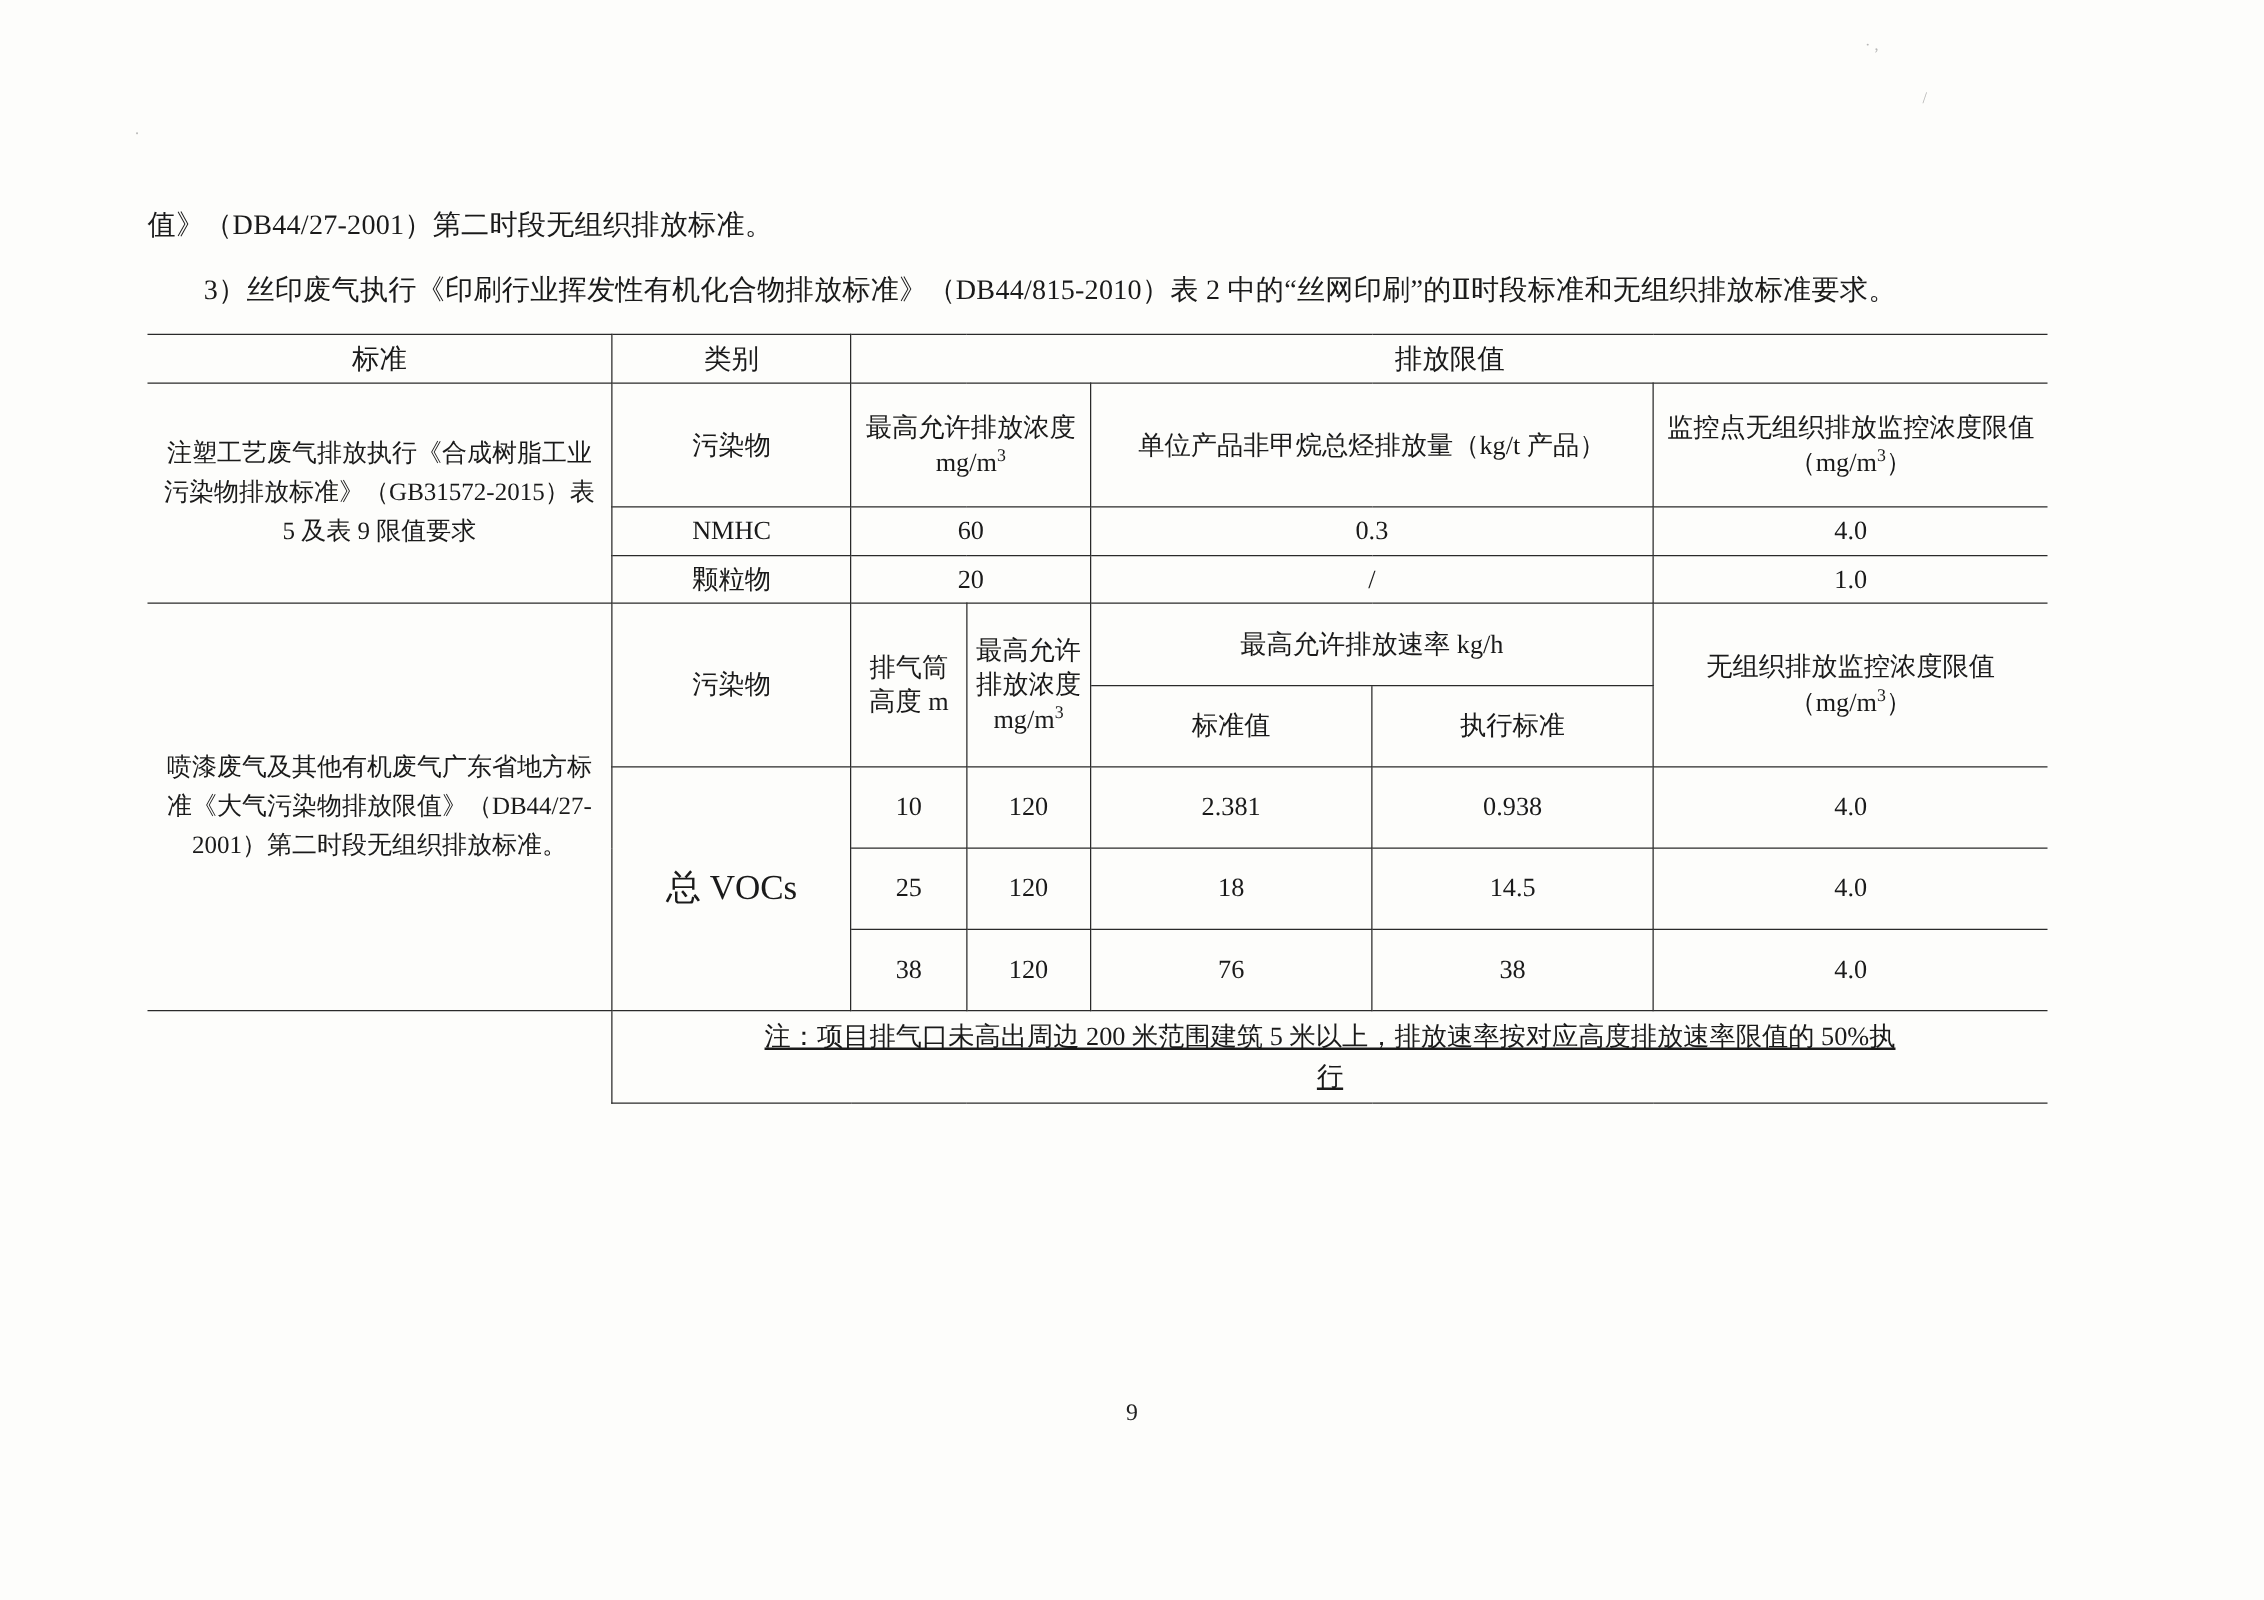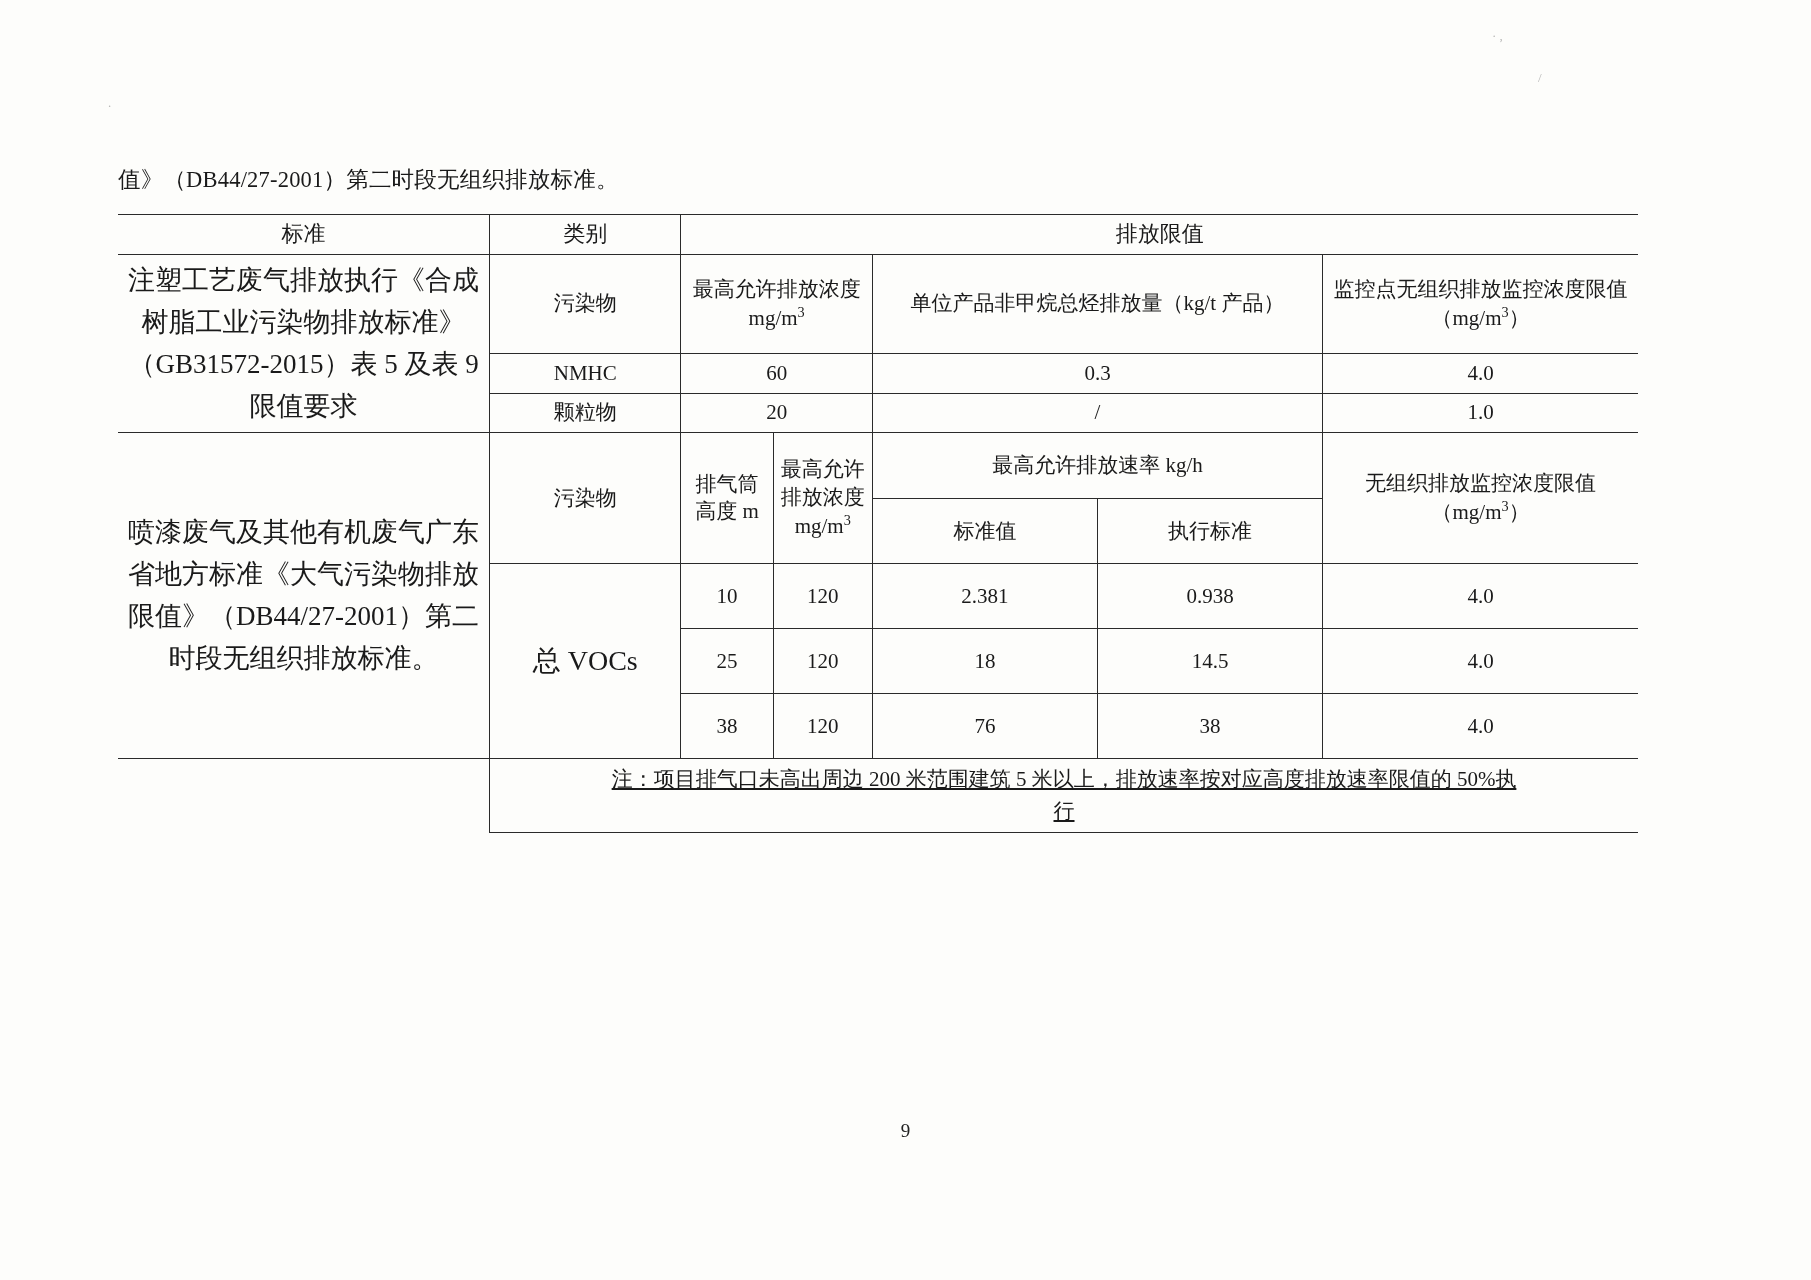--- a/index.html
+++ b/index.html
@@ -73,36 +73,37 @@
   .note-cell .ind { display: block; text-align: center; }
   .page-number {
     position: absolute;
     left: 0; right: 0;
     top: 1120px;
     text-align: center;
     font-size: 19px;
     color: #222;
   }
   .left-label {
-    font-size: 27px;
+    font-size: 20px;
     line-height: 1.55;
   }
 </style>
 </head>
 <body>
 
 <div class="page">
 
   <span class="scan-mark" style="left:1492px; top:28px;">· ,</span>
   <span class="scan-mark" style="left:1538px; top:70px;">/</span>
   <span class="scan-mark" style="left:108px; top:95px;">.</span>
 
   <div class="content">
 
     <p class="para">值》（DB44/27-2001）第二时段无组织排放标准。</p>
+    <p class="para indent">3）丝印废气执行《印刷行业挥发性有机化合物排放标准》（DB44/815-2010）表 2 中的“丝网印刷”的Ⅱ时段标准和无组织排放标准要求。</p>
 
     <table class="limits">
       <colgroup>
         <col style="width:330px">
         <col style="width:170px">
         <col style="width:82px">
         <col style="width:88px">
         <col style="width:200px">
         <col style="width:200px">
         <col style="width:280px">

